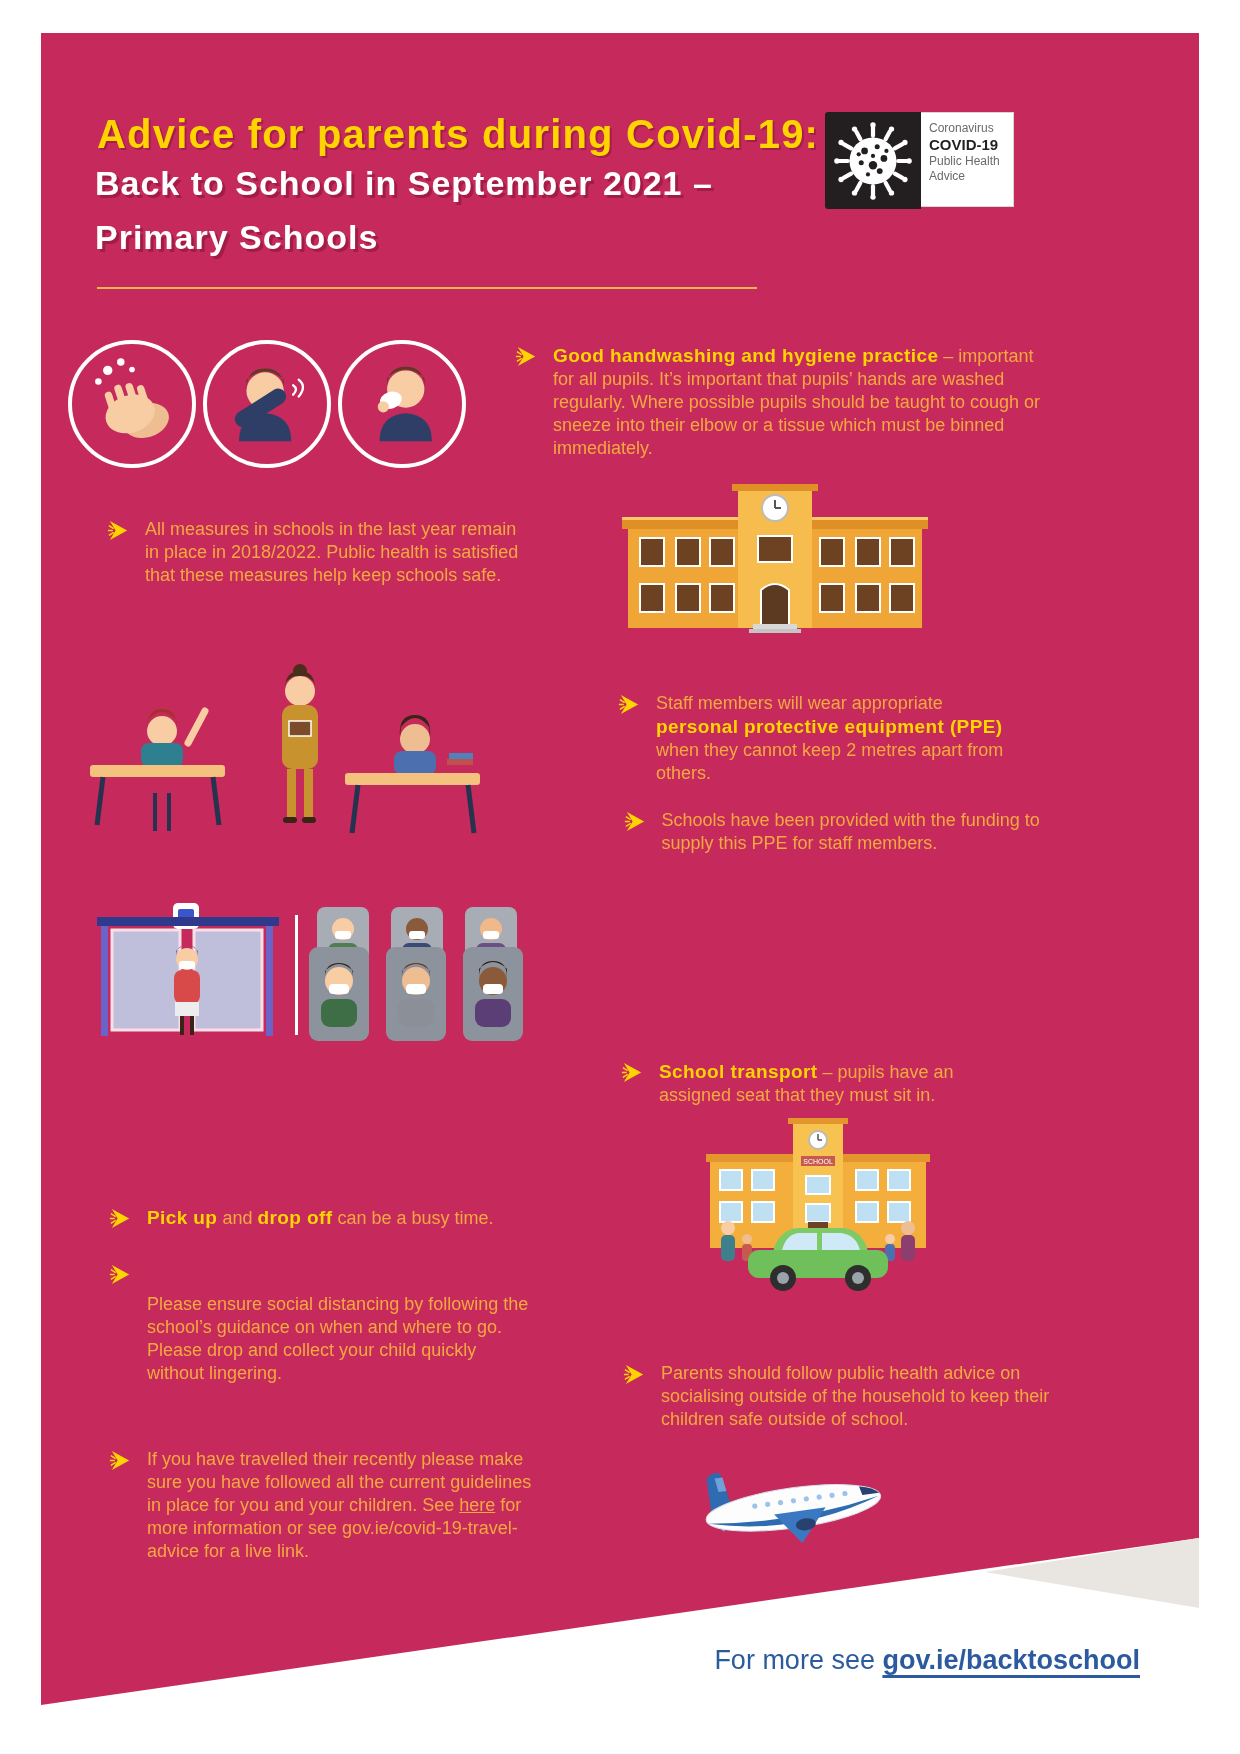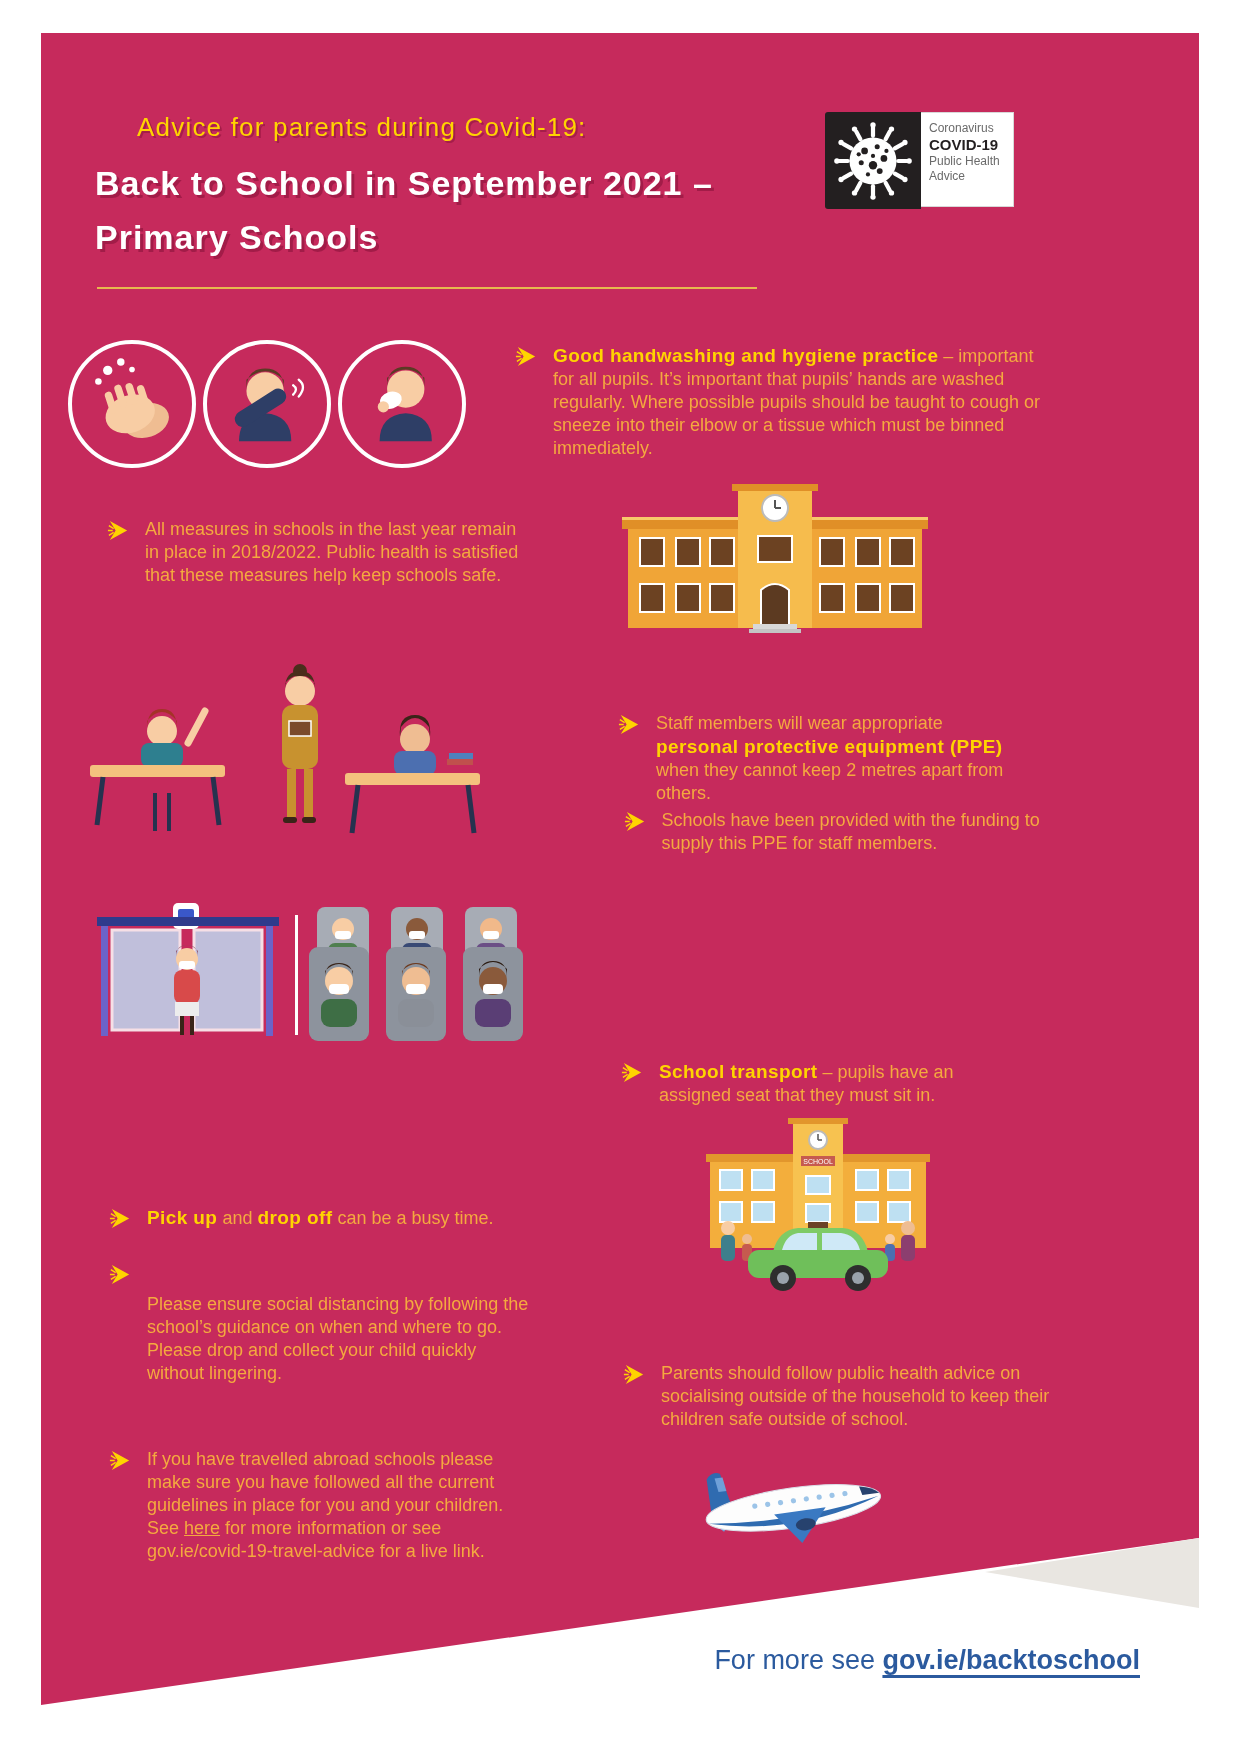--- a/index.html
+++ b/index.html
@@ -4,22 +4,22 @@
 <style>
   html,body{margin:0;padding:0;background:#ffffff;}
   .page{position:relative;width:1240px;height:1754px;background:#fff;overflow:hidden;
         font-family:"Liberation Sans",sans-serif;}
   .backdrop{position:absolute;left:0;top:0;z-index:0;}
   .content{position:absolute;left:0;top:0;width:100%;height:100%;z-index:1;}
 
   .abs{position:absolute;}
 
   
-  .kicker{font-size:26px;font-weight:400;letter-spacing:1.2px;color:#FFD400;
-          text-shadow:2px 2px 0 rgba(125,14,52,.45);margin-left:40px;}
+  .kicker{font-size:40px;font-weight:700;letter-spacing:1.2px;color:#FFD400;
+          text-shadow:2px 2px 0 rgba(125,14,52,.45);}
   .title{font-size:34px;font-weight:700;letter-spacing:1px;color:#ffffff;
          text-shadow:3px 3px 0 rgba(125,14,52,.5);}
   .rule{height:2px;background:#E7B84E;}
 
   
   .logo{display:flex;}
   .logo-black{width:96px;height:97px;background:#231F20;border-radius:3px 0 0 3px;
               display:flex;align-items:center;justify-content:center;}
   .logo-black svg{width:84px;height:84px;}
   .logo-white{width:93px;height:95px;background:#ffffff;border:1px solid #D8D8D8;border-left:none;
@@ -240,21 +240,21 @@
         <rect x="270" y="130" width="135" height="12" rx="3" fill="#F4C17E"></rect>
         <g stroke="#26324F" stroke-width="5">
             <line x1="283" y1="142" x2="277" y2="190"></line>
             <line x1="393" y1="142" x2="399" y2="190"></line>
           </g>
         <rect x="372" y="116" width="26" height="6" fill="#C0504D"></rect>
         <rect x="374" y="110" width="24" height="6" fill="#4F81BD"></rect>
       </svg>
     </div>
 
-    <div class="bullet" style="left:617px;top:712px;width:400px;">
+    <div class="bullet" style="left:617px;top:692px;width:400px;">
       <span class="chev">
         <svg viewBox="0 0 26 26">
             <path d="M4 3 L22 13 L4 23 L10 13 Z" fill="#FFD400"></path>
             <path d="M3 8 L8 11 M2 13 L7 13 M3 18 L8 15" stroke="#FFD400" stroke-width="1.5"></path>
           </svg>
       </span>
       <p style="width:350px;"><span>Staff members will wear appropriate </span><span class="by">personal protective equipment (PPE)</span><span> when they cannot keep 2 metres apart from others.</span></p>
     </div>
 
     <div class="bullet" style="left:617px;top:809px;width:440px;justify-content:center;">
@@ -434,21 +434,21 @@
       </svg>
     </div>
 
     <div class="bullet" style="left:108px;top:1448px;width:430px;">
       <span class="chev">
         <svg viewBox="0 0 26 26">
             <path d="M4 3 L22 13 L4 23 L10 13 Z" fill="#FFD400"></path>
             <path d="M3 8 L8 11 M2 13 L7 13 M3 18 L8 15" stroke="#FFD400" stroke-width="1.5"></path>
           </svg>
       </span>
-      <p style="width:385px;"><span>If you have travelled abroad schools please make sure you have followed all the current guidelines in place for you and your children. See </span><span class="ul">here</span><span> for more information or see gov.ie/covid-19-travel-advice for a live link.</span></p>
+      <p style="width:385px;"><span>If you have travelled their recently please make sure you have followed all the current guidelines in place for you and your children. See </span><span class="ul">here</span><span> for more information or see gov.ie/covid-19-travel-advice for a live link.</span></p>
     </div>
 
     <div class="abs footer" style="left:590px;top:1645px;width:550px;">
       <span>For more see </span><span class="lnk">gov.ie/backtoschool</span>
     </div>
 
   </div>
 </div>
 
 </body></html>

